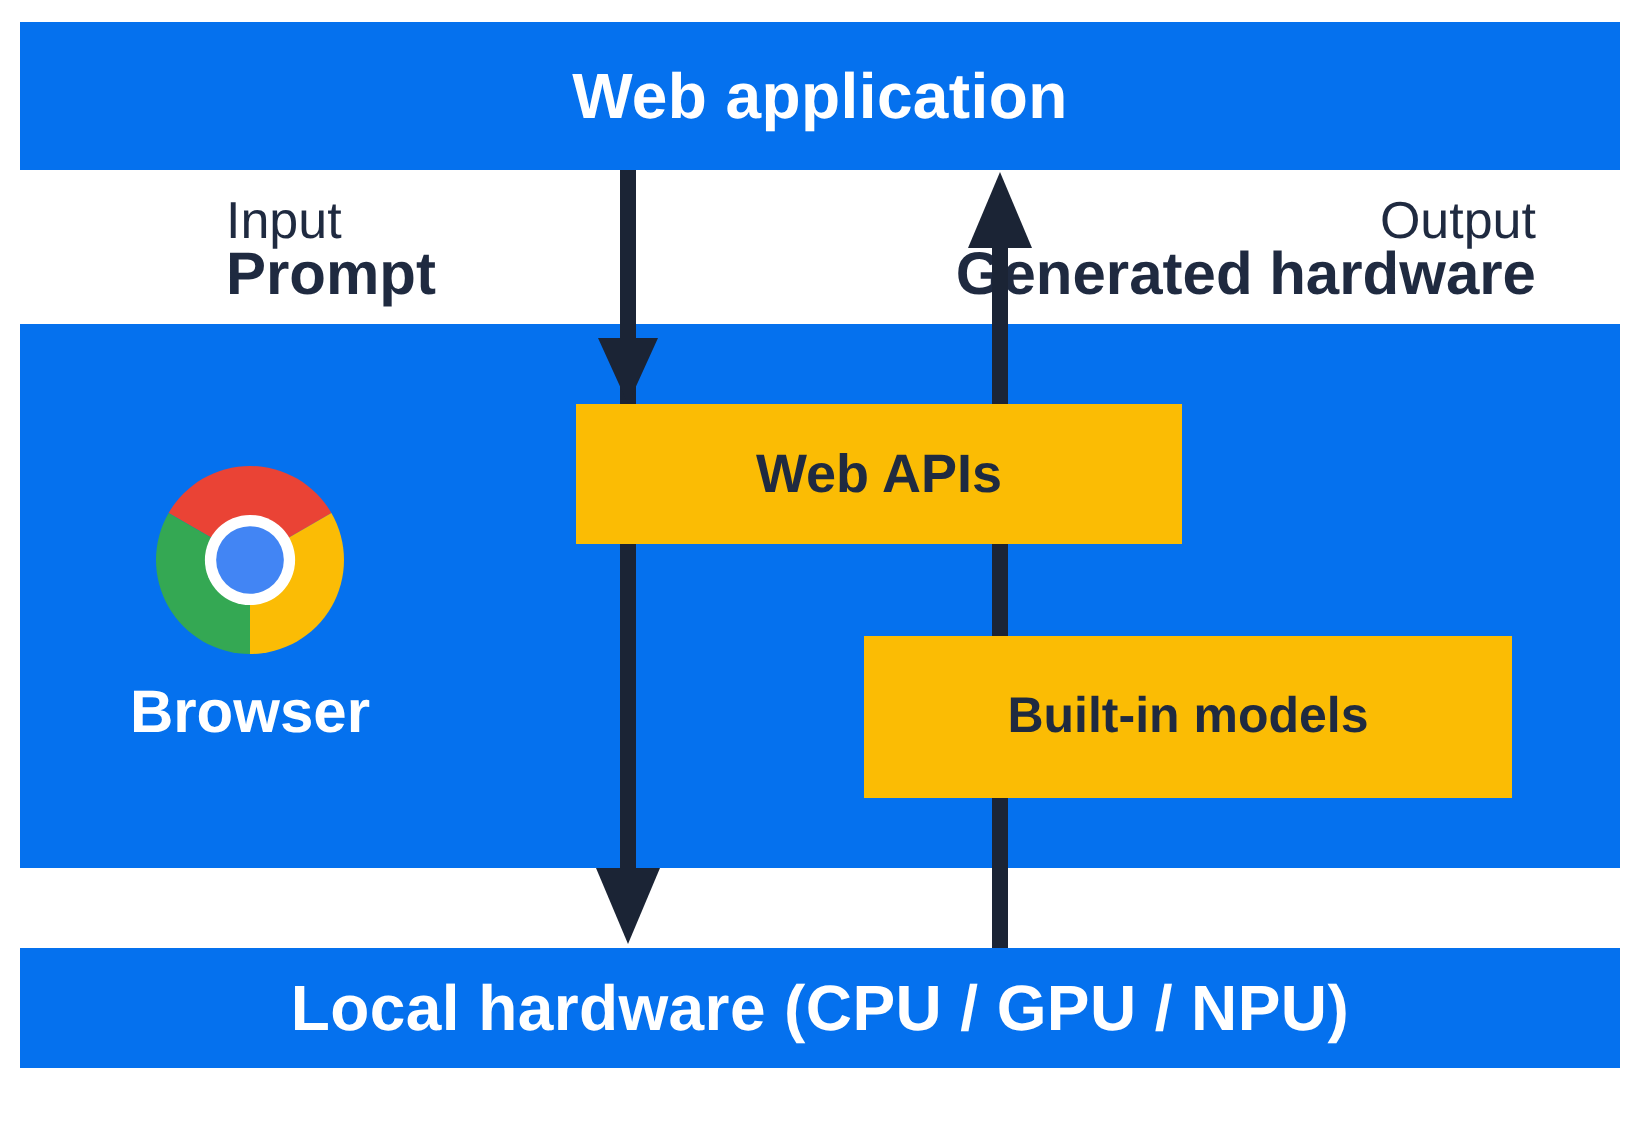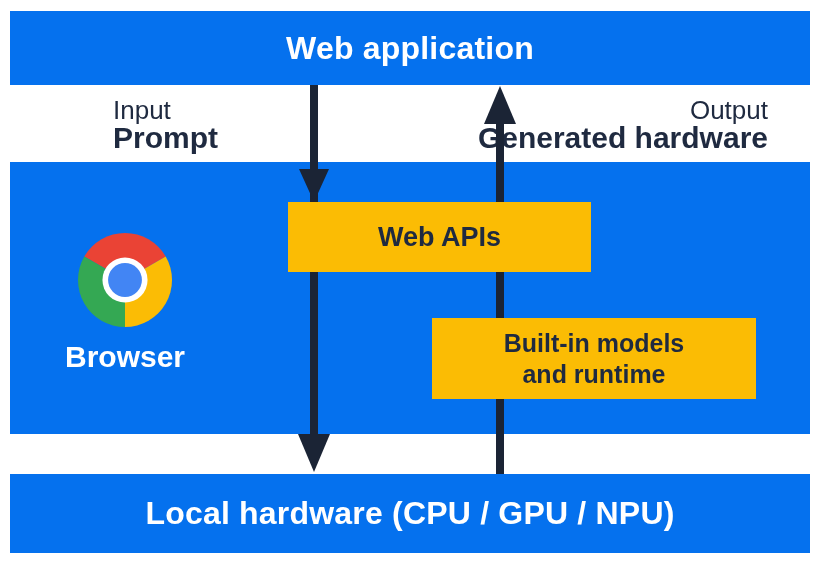--- a/index.html
+++ b/index.html
@@ -26,21 +26,21 @@
     overflow: hidden;
   }
   .bar {
     position: absolute;
     left: 10px; width: 800px;
     background: var(--blue);
     display: flex; align-items: center; justify-content: center;
     z-index: 1;
   }
   .bar-top    { top: 11px;  height: 74px; }
-  .bar-bottom { top: 474px; height: 79px; }
+  .bar-bottom { top: 474px; height: 60px; }
   .bar-label {
     color: var(--white);
     font-size: 32px;
     font-weight: 700;
     letter-spacing: 0.2px;
   }
   .mid-region {
     position: absolute;
     left: 10px; top: 162px;
     width: 800px; height: 272px;
@@ -139,21 +139,20 @@
       <polygon class="arrow-shape" points="484,124 516,124 500,86"></polygon>
     </g>
   </svg>
 
   <div class="ybox ybox-webapis">
     <span>Web APIs</span>
   </div>
 
   <div class="ybox ybox-builtin">
     <div>Built-in models</div>
-    <div>and runtime</div>
   </div>
 
   <svg class="chrome-logo" viewBox="0 0 100 100" xmlns="http://www.w3.org/2000/svg" aria-hidden="true">
     <path class="seg-red" d="M50,50 L6.7,25 A50,50 0 0 1 93.3,25 Z"></path>
     <path class="seg-green" d="M50,50 L6.7,25 A50,50 0 0 0 50,100 Z"></path>
     <path class="seg-yellow" d="M50,50 L50,100 A50,50 0 0 0 93.3,25 Z"></path>
     <circle class="seg-ring" cx="50" cy="50" r="24"></circle>
     <circle class="seg-core" cx="50" cy="50" r="18"></circle>
   </svg>
 

